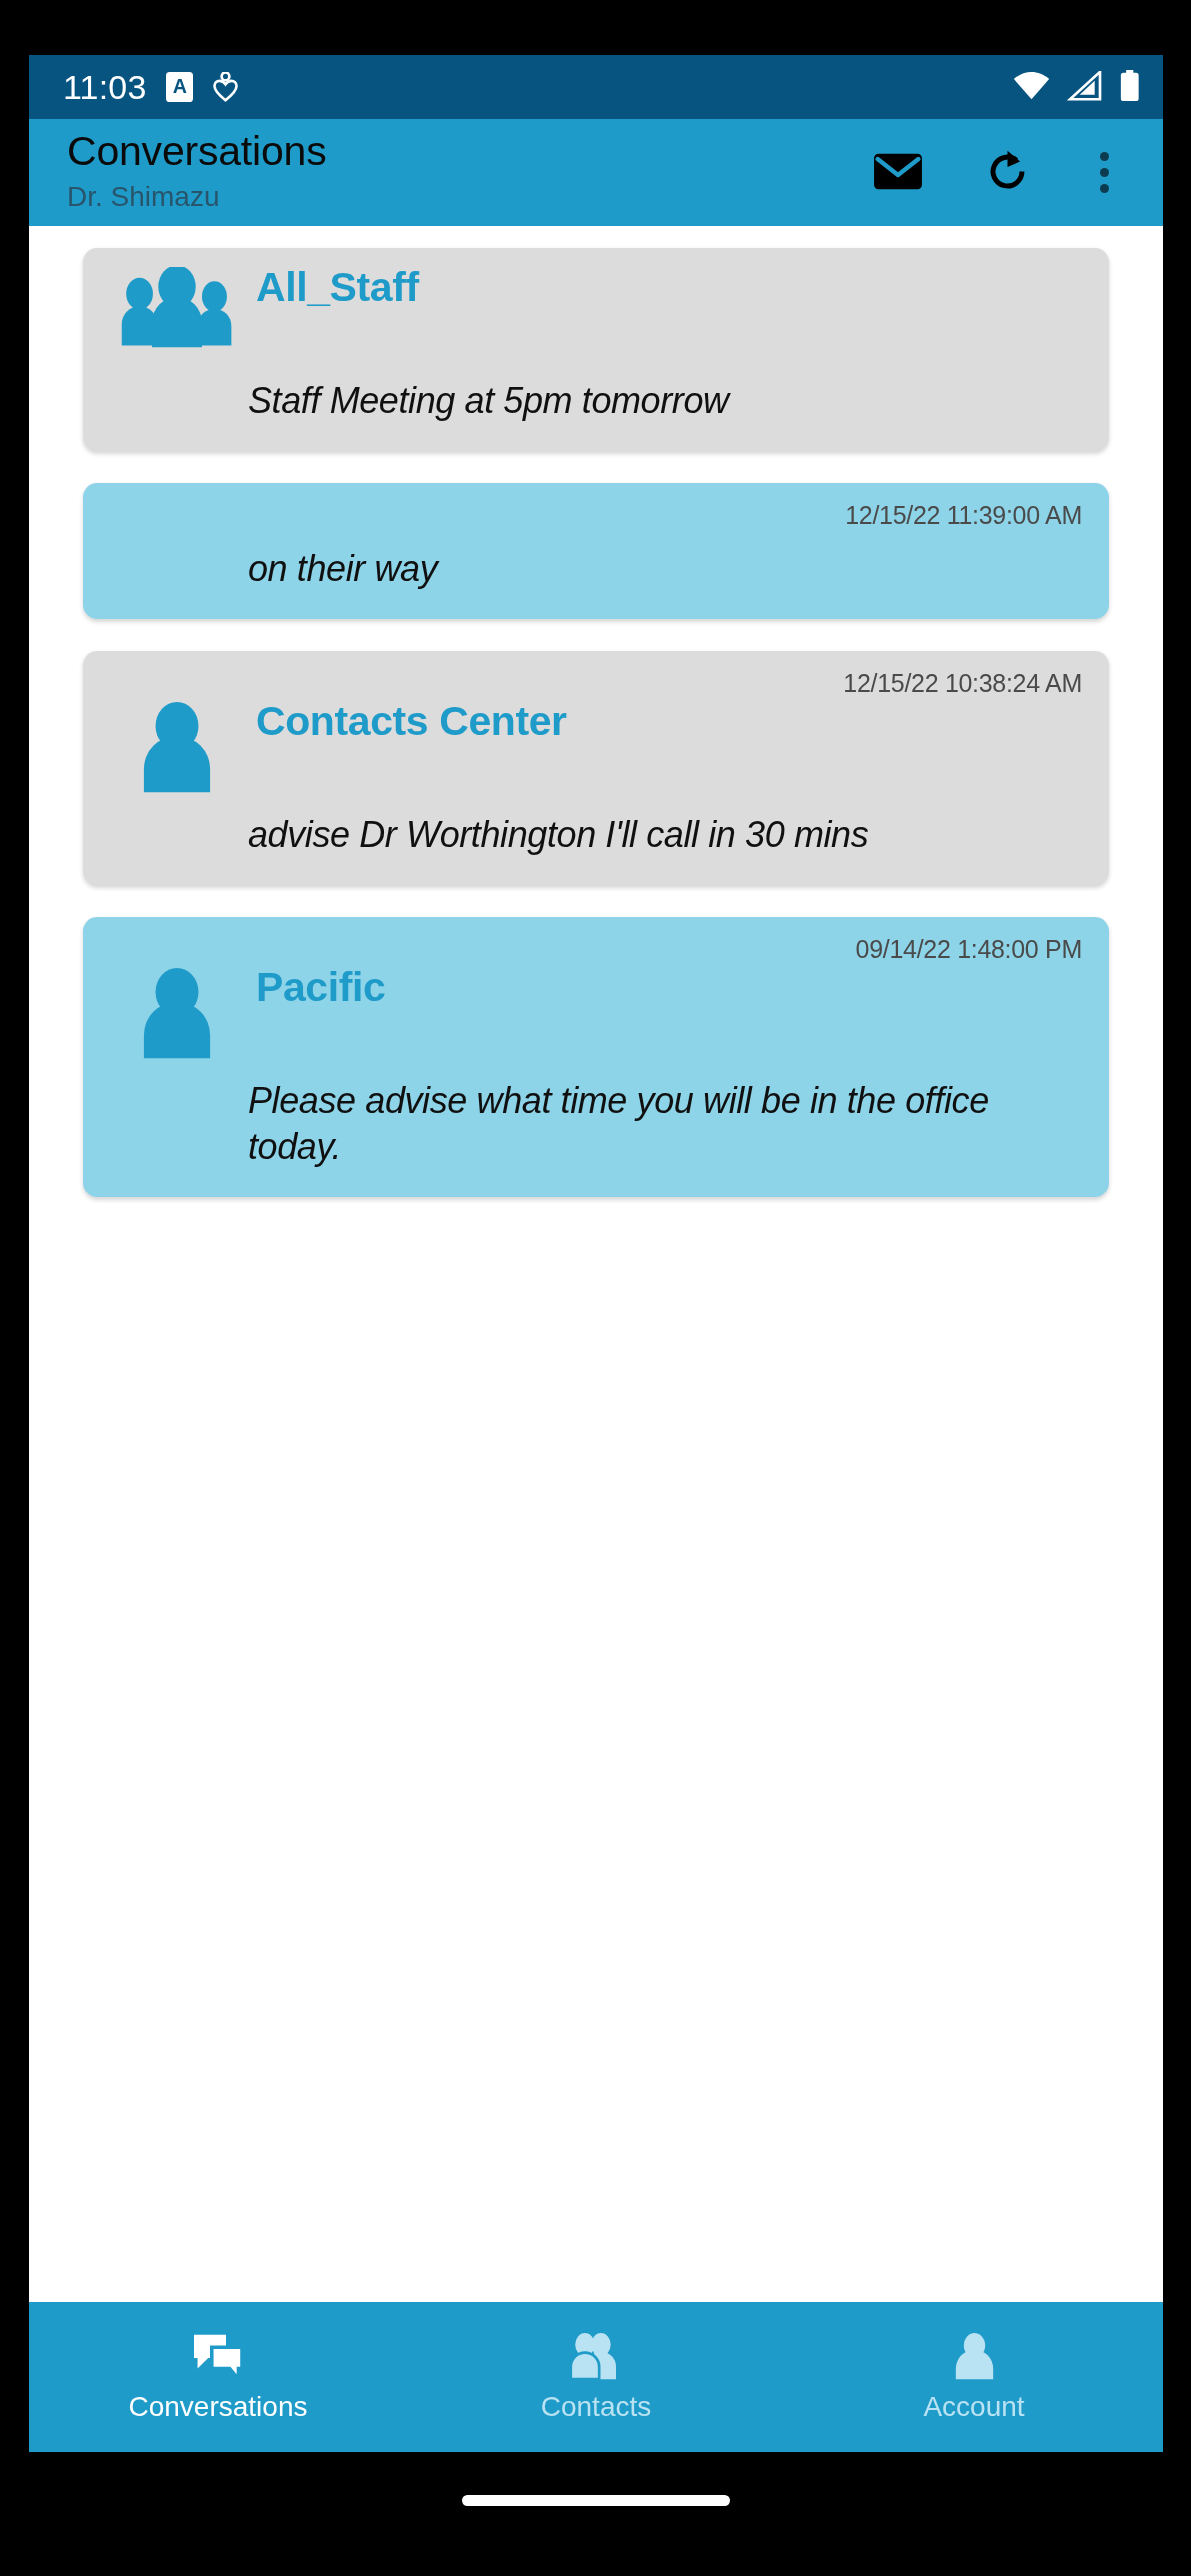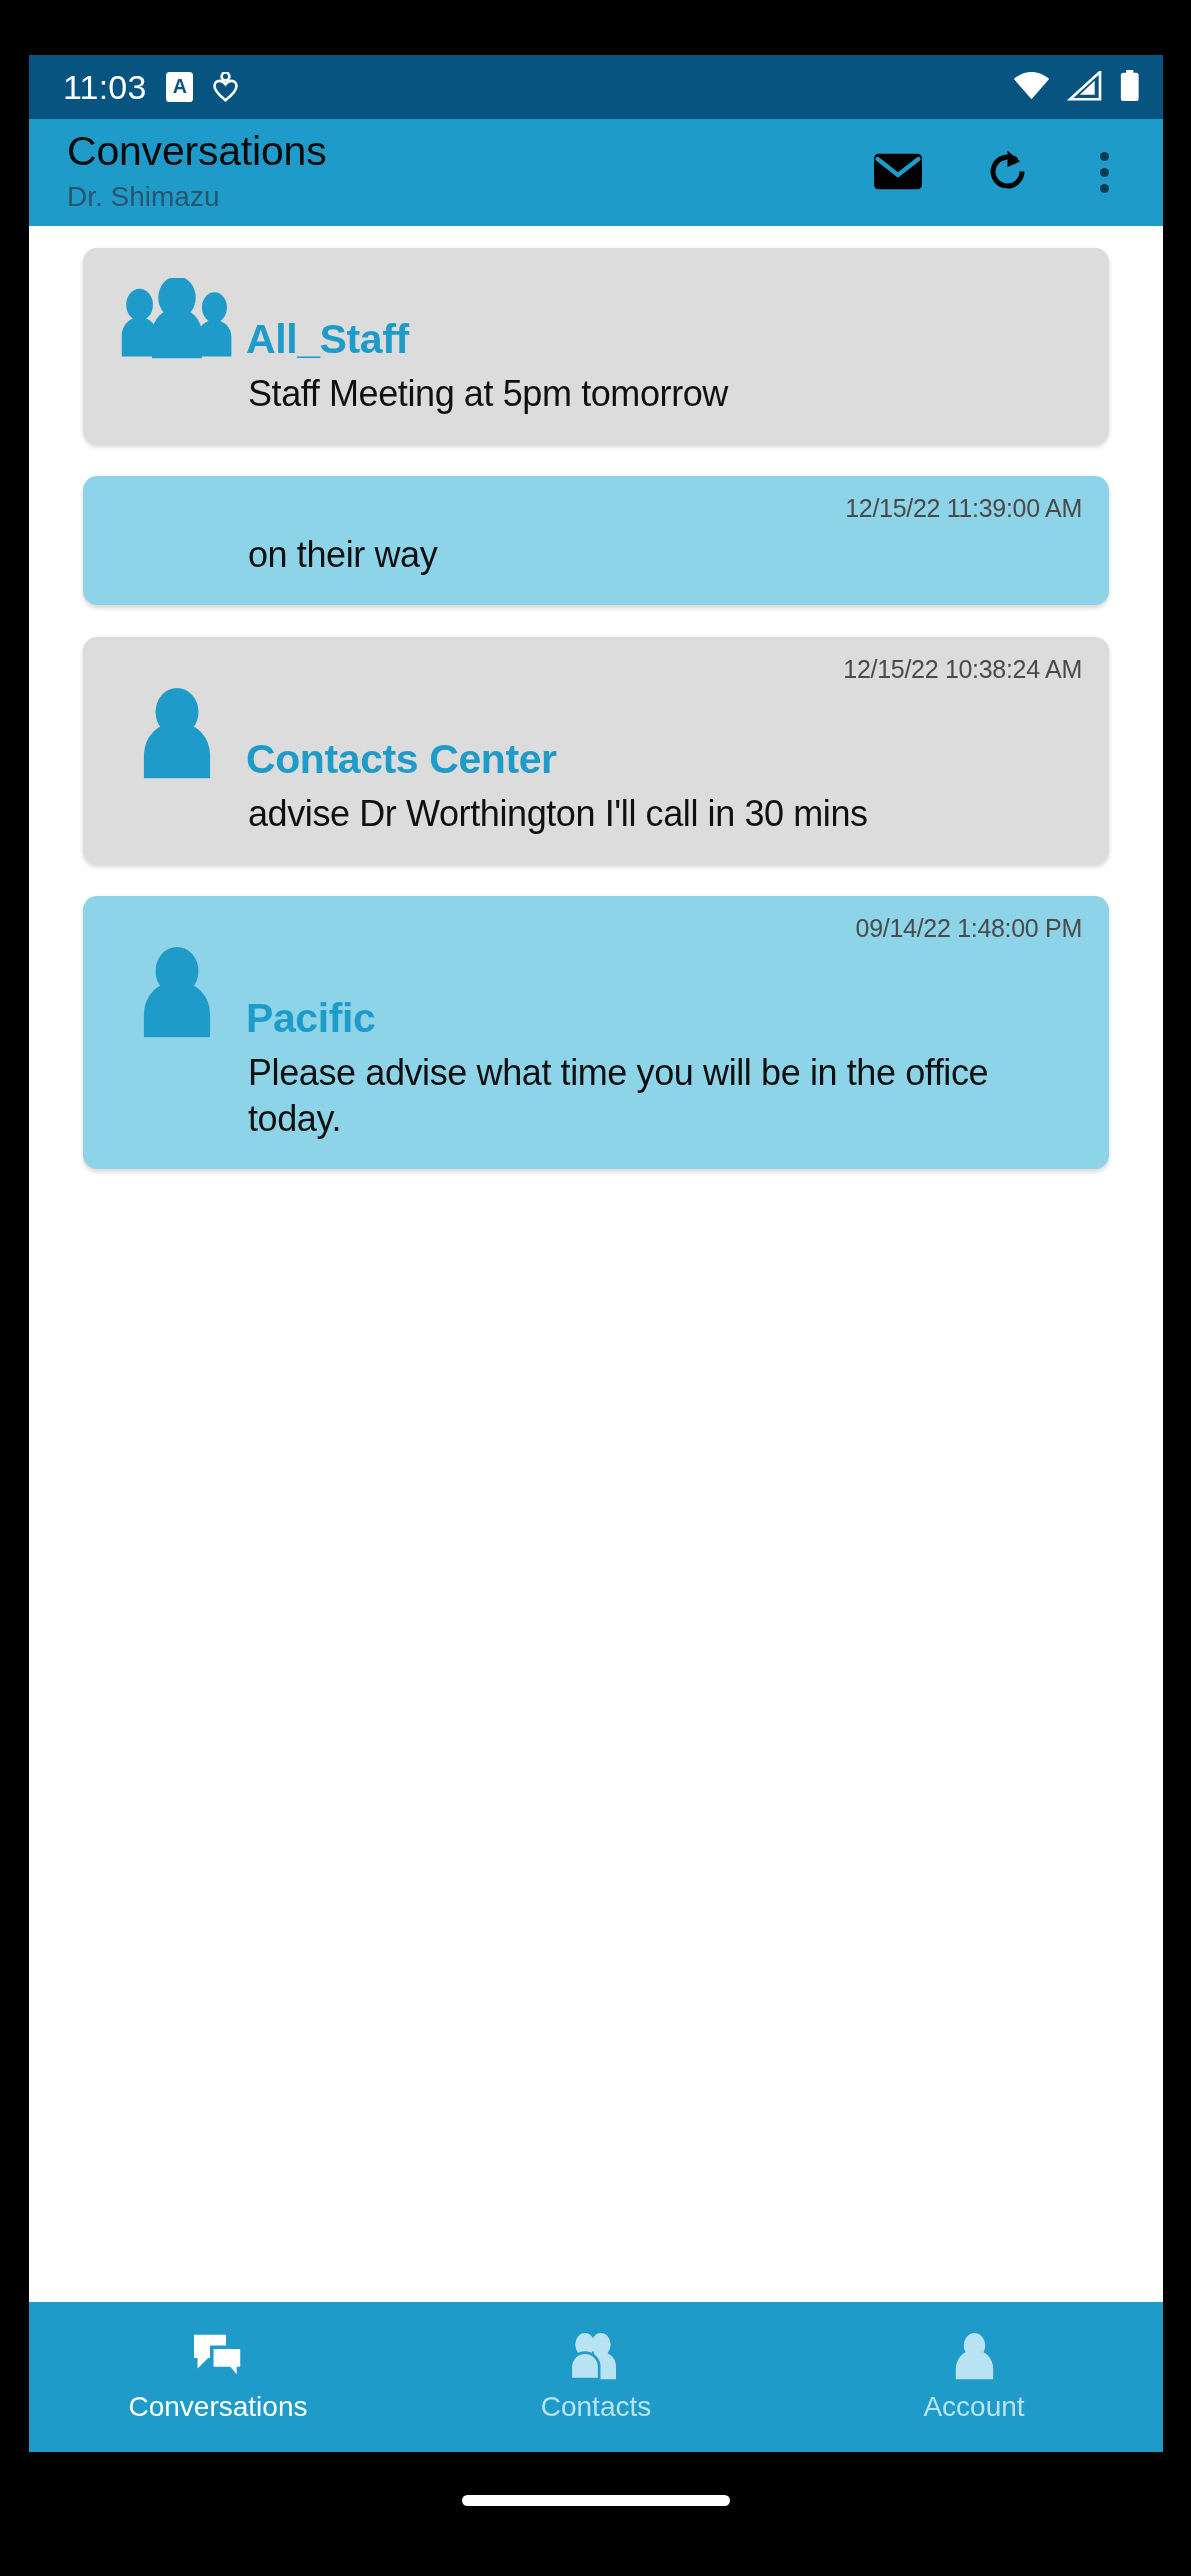--- a/index.html
+++ b/index.html
@@ -153,22 +153,22 @@
   .conv-time {
     text-align: right;
     font-size: 25px;
     color: #4a4a4a;
     line-height: 1.0;
     margin-bottom: 5.4px;
     letter-spacing: -0.3px;
   }
   .conv-head {
     display: flex;
-    align-items: flex-end;
-    gap: 2px;
+    align-items: flex-start;
+    gap: 12px;
     min-height: 93px;
   }
   .avatar {
     width: 134px;
     min-width: 134px;
     display: flex;
     align-items: center;
     justify-content: center;
   }
   .conv-name {
@@ -176,22 +176,23 @@
     color: #1f9bc9;
     font-weight: bold;
     line-height: 1.0;
     letter-spacing: -0.4px;
   }
   .conv-msg {
     font-size: 36px;
     color: #101010;
     line-height: 1.28;
     padding-left: 138px;
-    margin-top: 11px;
+    margin-top: 18px;
     letter-spacing: -0.4px;
+    font-style: italic;
   }
   
   #bottomnav {
     position: absolute;
     left: 0;
     bottom: 0;
     width: 100%;
     height: 150px;
     background: #1f9bc9;
     display: flex;

